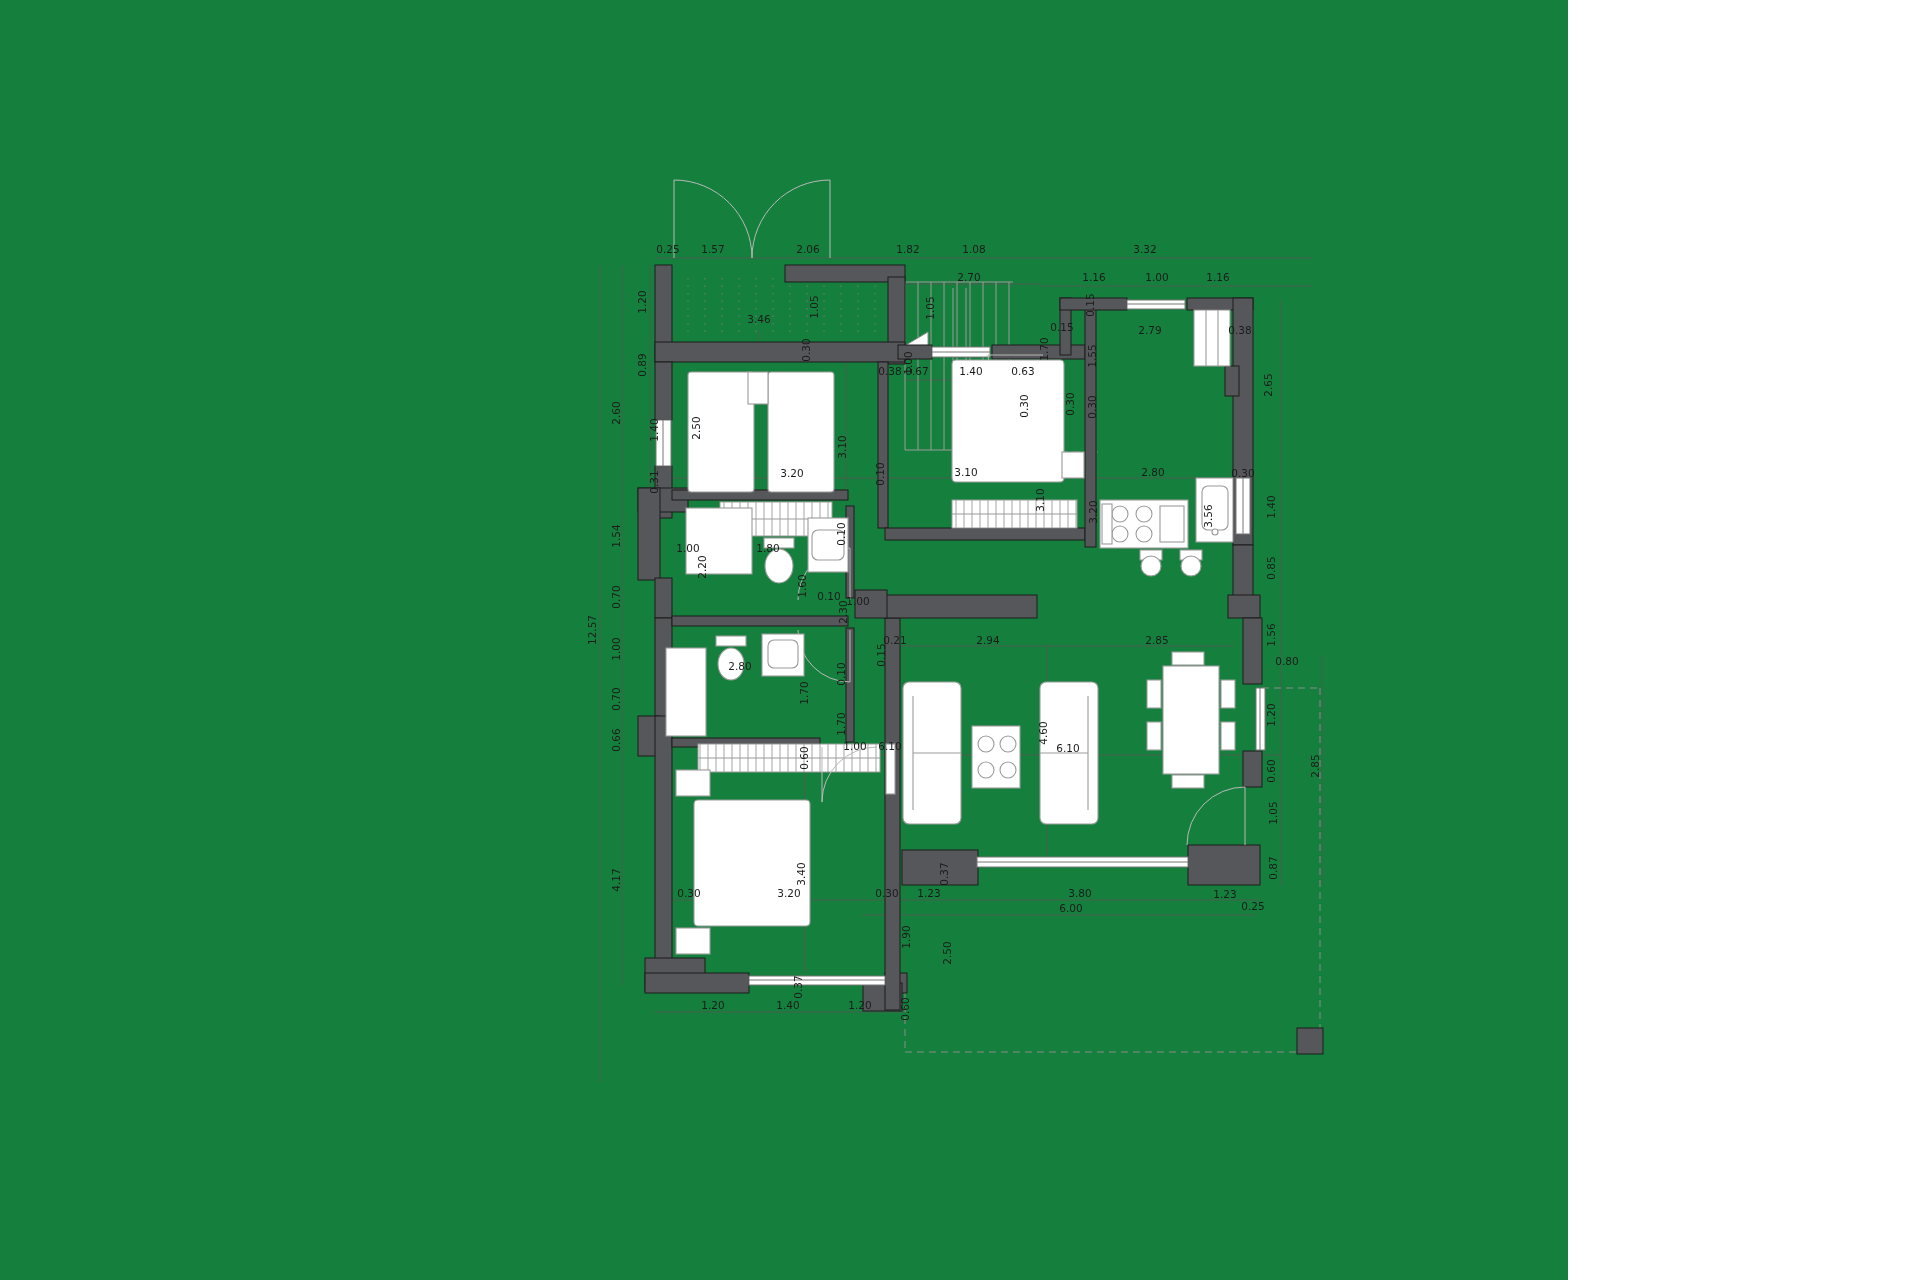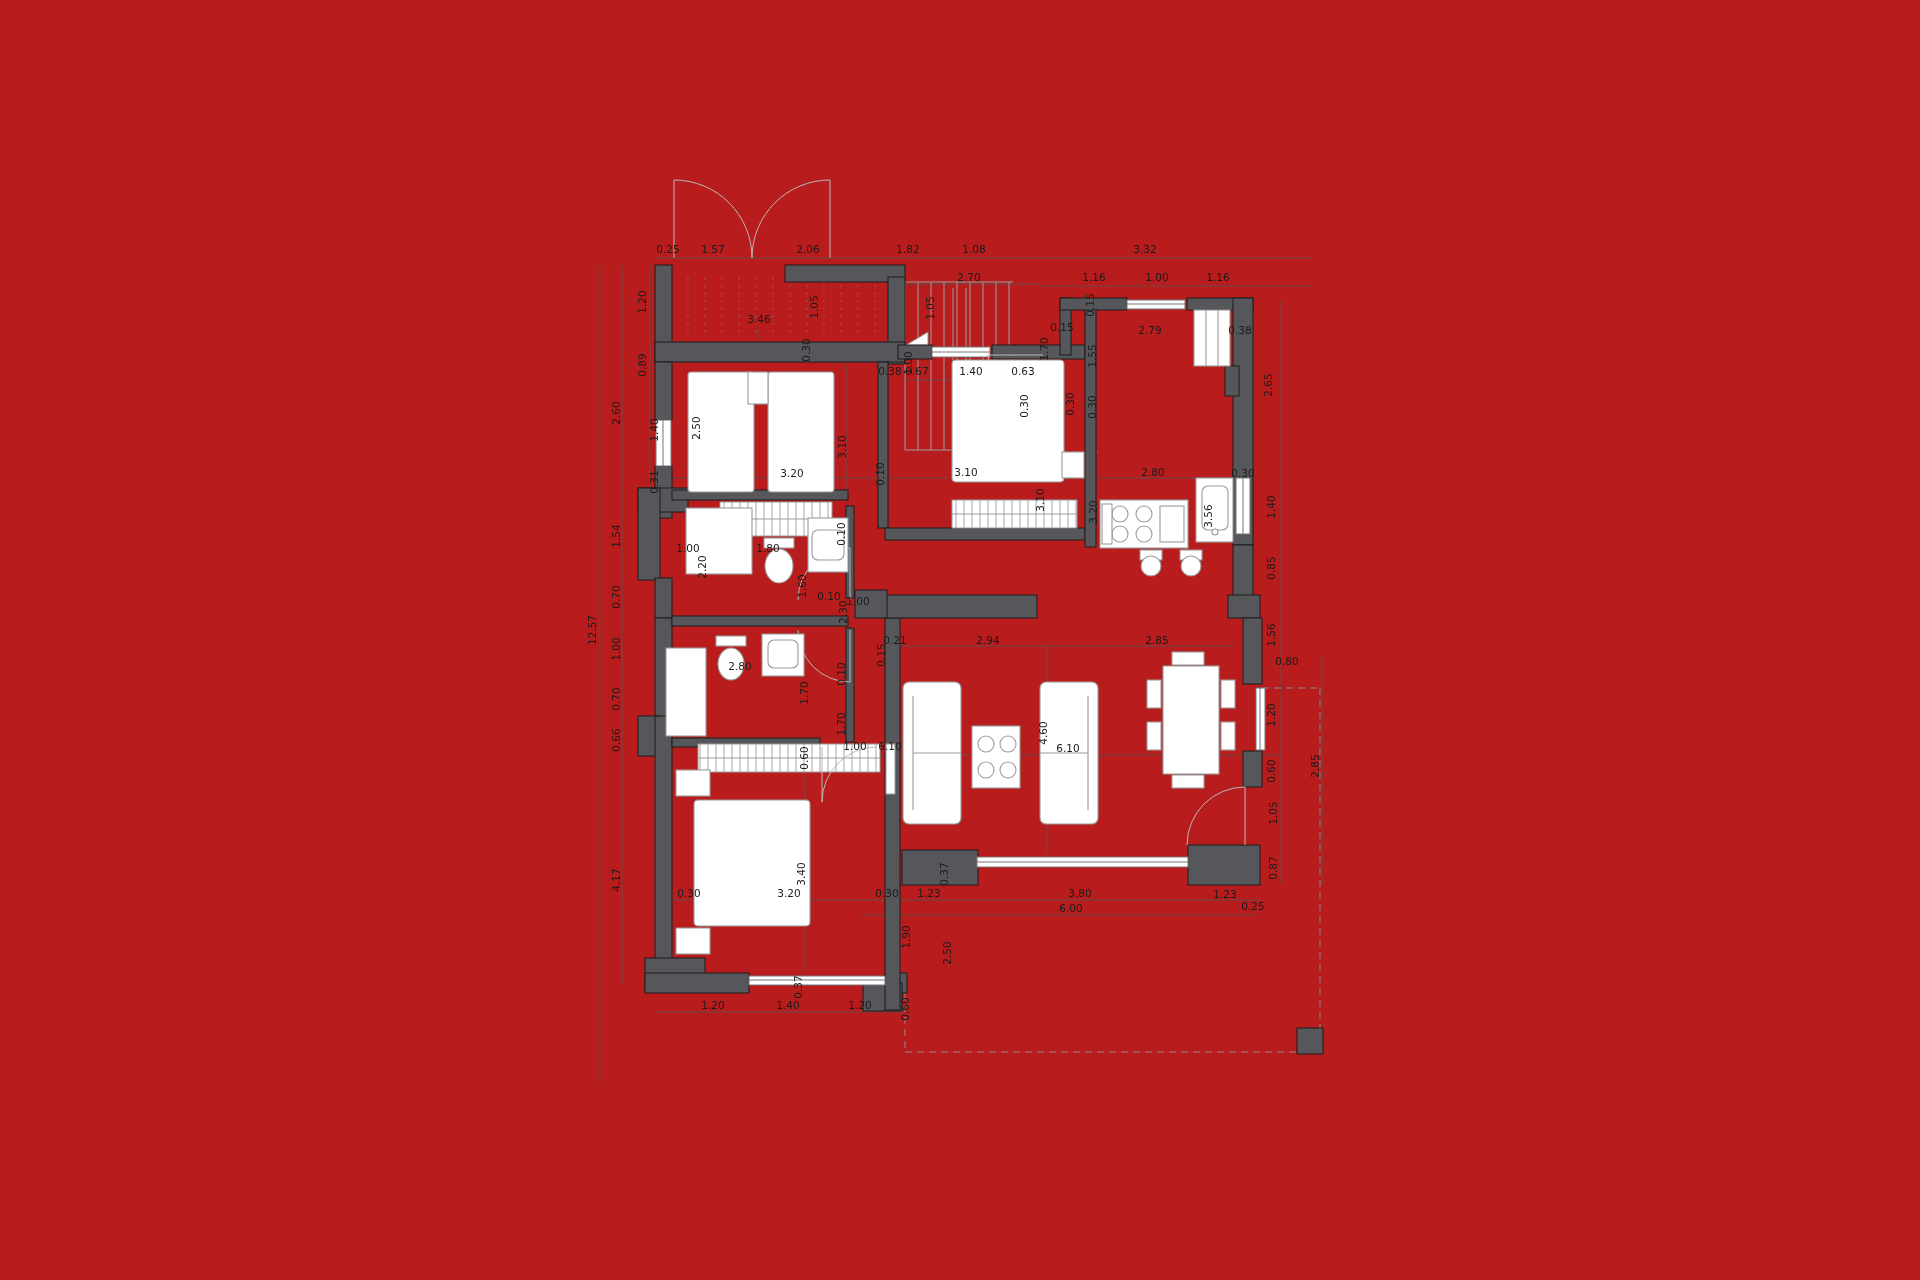--- a/index.html
+++ b/index.html
@@ -1,17 +1,17 @@
 <!DOCTYPE html>
 <html><head>
 <meta charset="utf-8">
 <style>
   html,body{margin:0;padding:0;background:#fff;width:1920px;height:1280px;overflow:hidden;
     font-family:"DejaVu Sans", sans-serif;}
-  #stage{position:relative;width:1920px;height:1280px;background:#b91c1c;text-align:right;}
+  #stage{position:relative;width:1568px;height:1280px;background:#15803d;text-align:right;}
   svg{position:absolute;left:0;top:0;}
   .walls rect, .walls path{fill:#56575b;stroke:#1c1c1c;stroke-width:1;}
   .furn  rect,.furn ellipse,.furn circle,.furn path,.furn polygon,.furn line
          {stroke:#9b9b9b;stroke-width:1.1;fill:#fff;}
   .furn .nofill{fill:none;}
   .dims line{stroke:#555;stroke-width:0.8;}
   .dash line{stroke:#8a8a8a;stroke-width:1;stroke-dasharray:7 5;}
   .door path,.door line{stroke:#b9b9b9;stroke-width:1;fill:none;}
   .win rect{fill:#fff;stroke:#767676;stroke-width:1;}
   .win line{stroke:#767676;stroke-width:1;}

